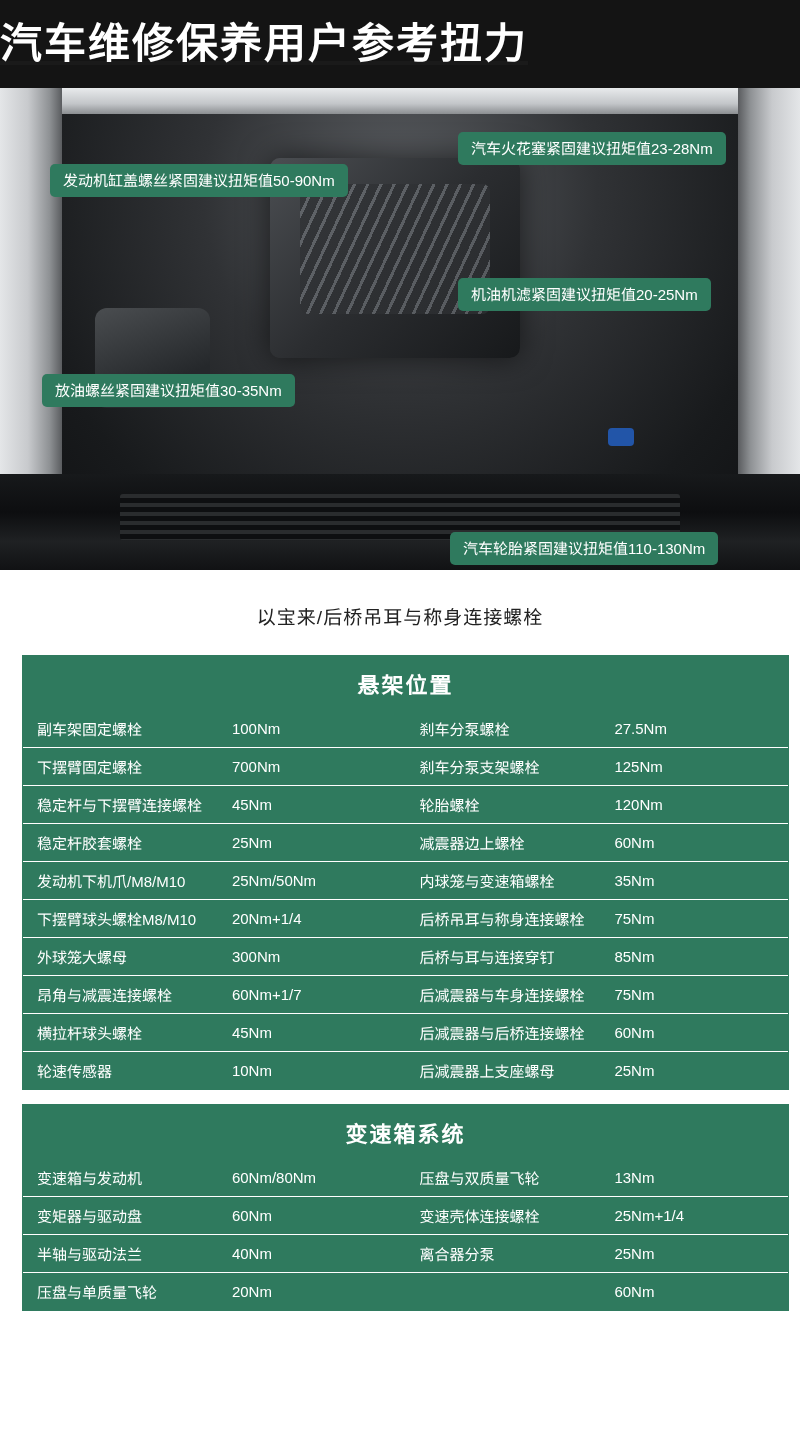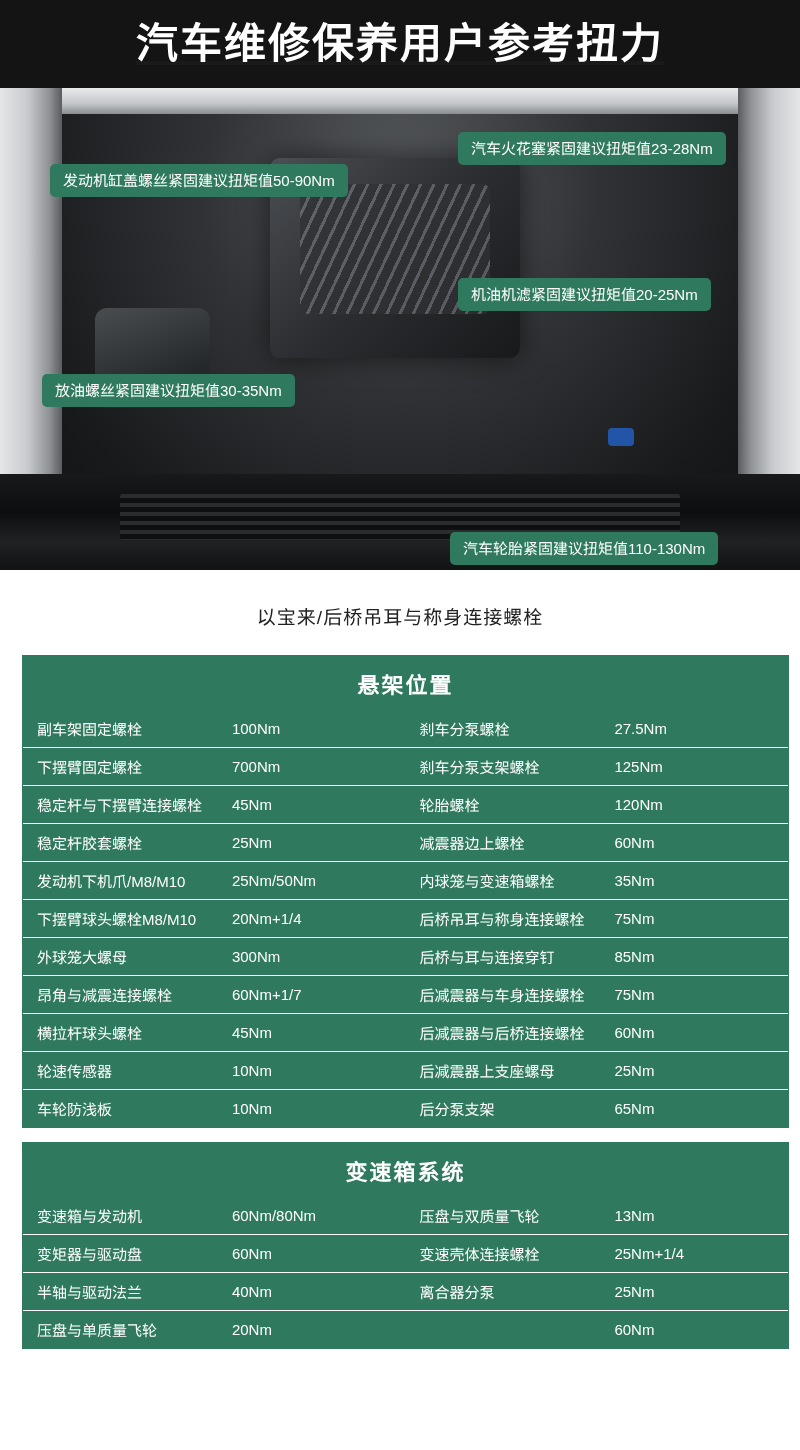--- a/index.html
+++ b/index.html
@@ -15,21 +15,21 @@
     overflow: hidden;
     position: relative;
   }
   
   .header {
     width: 800px;
     height: 88px;
     background: #141414;
     display: flex;
     align-items: center;
-    justify-content: center;
+    justify-content: flex-start;
     text-decoration: underline;
   }
   .header-title {
     color: #ffffff;
     font-size: 42px;
     font-weight: bold;
     letter-spacing: 2px;
     line-height: 1;
   }
   
@@ -284,26 +284,20 @@
         <td class="val">45Nm</td>
         <td class="name">后减震器与后桥连接螺栓</td>
         <td class="val">60Nm</td>
       </tr>
       <tr>
         <td class="name">轮速传感器</td>
         <td class="val">10Nm</td>
         <td class="name">后减震器上支座螺母</td>
         <td class="val">25Nm</td>
       </tr>
-      <tr>
-        <td class="name">车轮防浅板</td>
-        <td class="val">10Nm</td>
-        <td class="name">后分泵支架</td>
-        <td class="val">65Nm</td>
-      </tr>
     </tbody>
   </table>
 </div>
 
 <div class="table-wrap">
   <div class="table-title">变速箱系统</div>
   <table>
     <tbody>
       <tr>
         <td class="name">变速箱与发动机</td>

